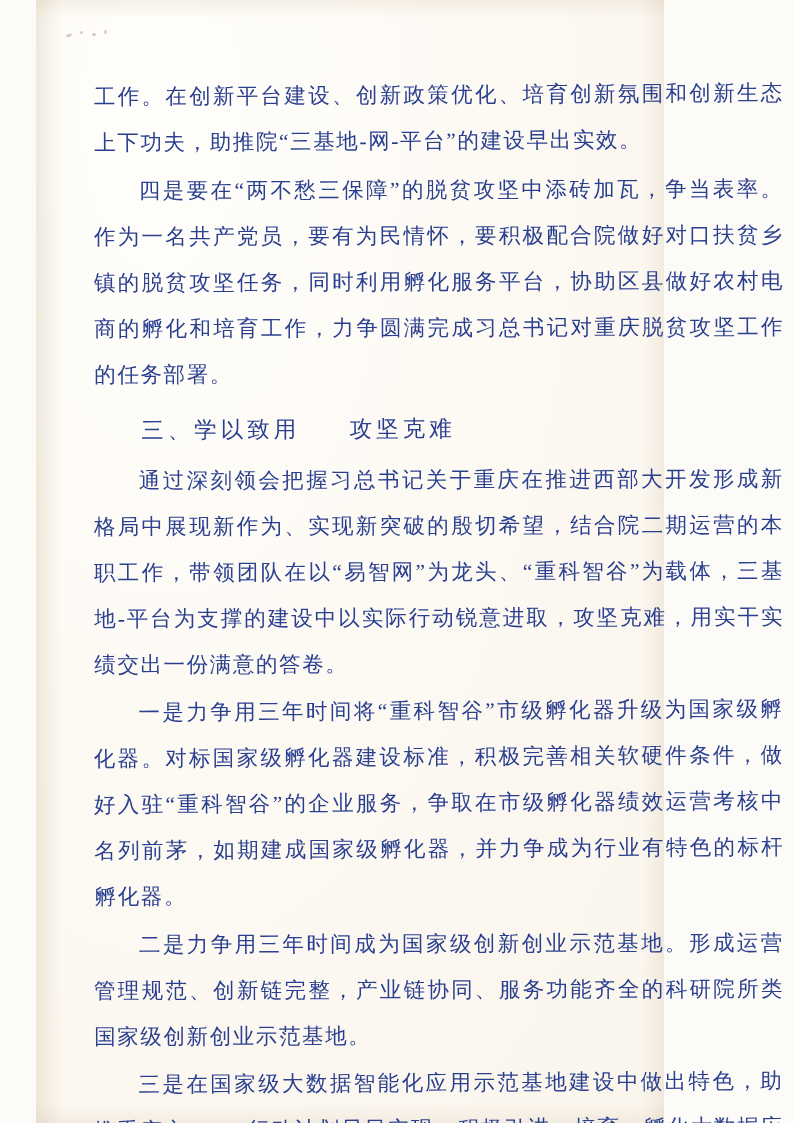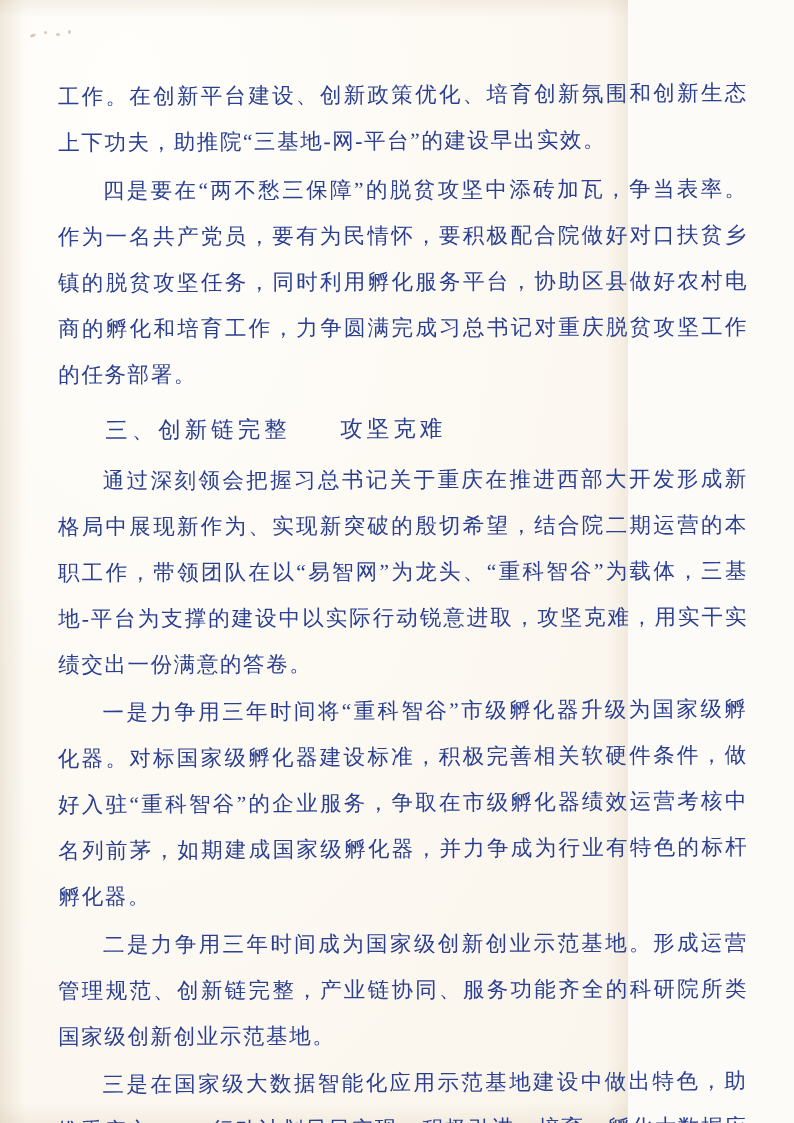--- a/index.html
+++ b/index.html
@@ -13,20 +13,21 @@
     font-family: "Liberation Serif", serif;
     overflow: hidden;
   }
   .page {
     position: relative;
     width: 628px;
     height: 1123px;
     box-sizing: border-box;
     background:
       radial-gradient(ellipse at 20% 10%, #fffefb 0%, #fdfaf4 45%, #faf5ec 100%);
+    margin-left: 36px;
   }
   
   .paper-edge-left {
     position: absolute;
     left: 0; top: 0;
     width: 26px; height: 100%;
     background: linear-gradient(to right, rgba(205,185,155,0.30), rgba(205,185,155,0.0));
     pointer-events: none;
   }
   .paper-edge-right {
@@ -119,21 +120,21 @@
   <div class="corner-marks">
     <span></span>
       <span></span>
       <span></span>
       <span></span>
   </div>
 
   <div class="body-text">
     <p class="">工作。在创新平台建设、创新政策优化、培育创新氛围和创新生态上下功夫，助推院“三基地-网-平台”的建设早出实效。</p>
     <p class="indent">四是要在“两不愁三保障”的脱贫攻坚中添砖加瓦，争当表率。作为一名共产党员，要有为民情怀，要积极配合院做好对口扶贫乡镇的脱贫攻坚任务，同时利用孵化服务平台，协助区县做好农村电商的孵化和培育工作，力争圆满完成习总书记对重庆脱贫攻坚工作的任务部署。</p>
-    <p class="heading"><span>三、创新链完整</span><span class="gap"></span><span>攻坚克难</span></p>
+    <p class="heading"><span>三、学以致用</span><span class="gap"></span><span>攻坚克难</span></p>
     <p class="indent">通过深刻领会把握习总书记关于重庆在推进西部大开发形成新格局中展现新作为、实现新突破的殷切希望，结合院二期运营的本职工作，带领团队在以“易智网”为龙头、“重科智谷”为载体，三基地-平台为支撑的建设中以实际行动锐意进取，攻坚克难，用实干实绩交出一份满意的答卷。</p>
     <p class="indent">一是力争用三年时间将“重科智谷”市级孵化器升级为国家级孵化器。对标国家级孵化器建设标准，积极完善相关软硬件条件，做好入驻“重科智谷”的企业服务，争取在市级孵化器绩效运营考核中名列前茅，如期建成国家级孵化器，并力争成为行业有特色的标杆孵化器。</p>
     <p class="indent">二是力争用三年时间成为国家级创新创业示范基地。形成运营管理规范、创新链完整，产业链协同、服务功能齐全的科研院所类国家级创新创业示范基地。</p>
     <p class="indent">三是在国家级大数据智能化应用示范基地建设中做出特色，助推重庆市“8+3”行动计划早日实现。积极引进、培育、孵化大数据应用服务机构、人工智能技术创新平台、人工智能制造服务企业，推进智能制造相关设备应用开发、工业智能化技术应用示范，使重科院实现大院有大为。</p>
 
   </div>
 
 </div>
 
 </body></html>

